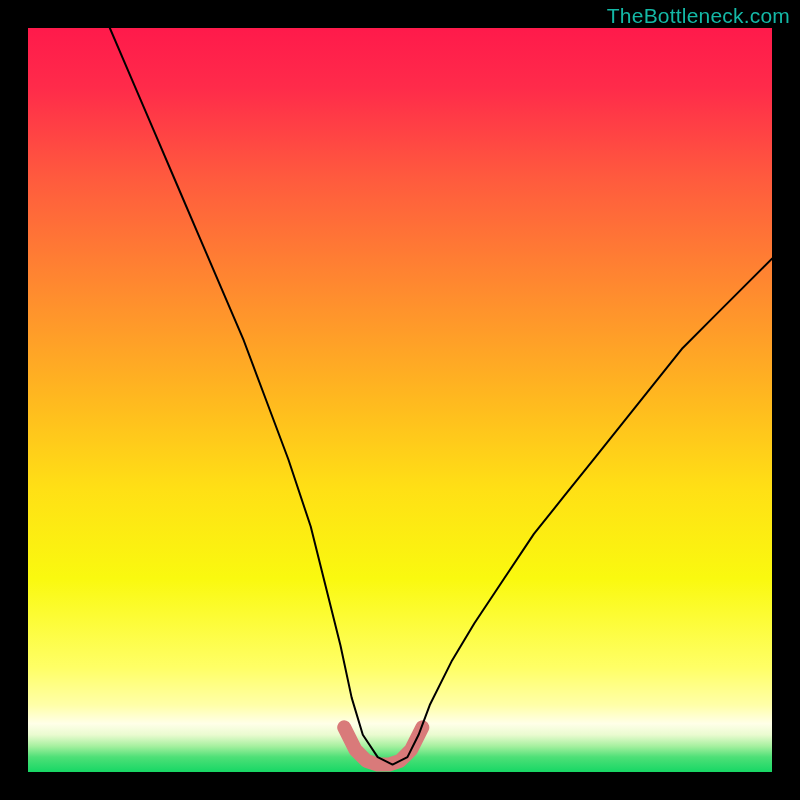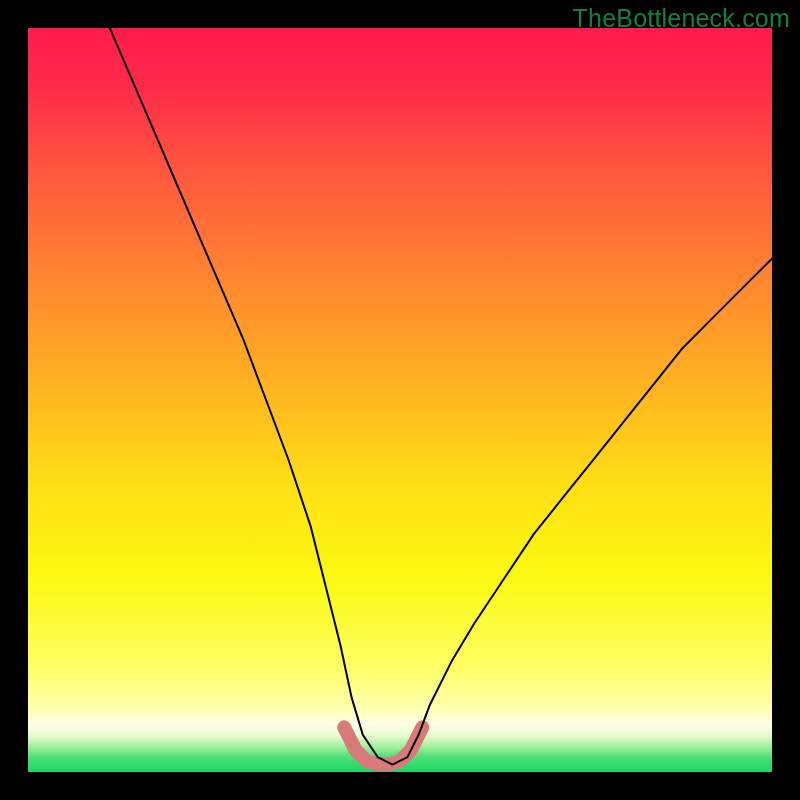--- a/index.html
+++ b/index.html
@@ -38,22 +38,22 @@
     position: absolute;
     left: 0;
     top: 0;
     width: 100%;
     height: 100%;
   }
   .watermark {
     position: absolute;
     top: 4px;
     right: 10px;
-    color: #15803d;
-    font-size: 25px;
+    color: #14b8a6;
+    font-size: 21px;
     letter-spacing: 0.2px;
     font-weight: 400;
     user-select: none;
   }
 </style>
 </head>
 <body>
 
 <div class="frame">
 

